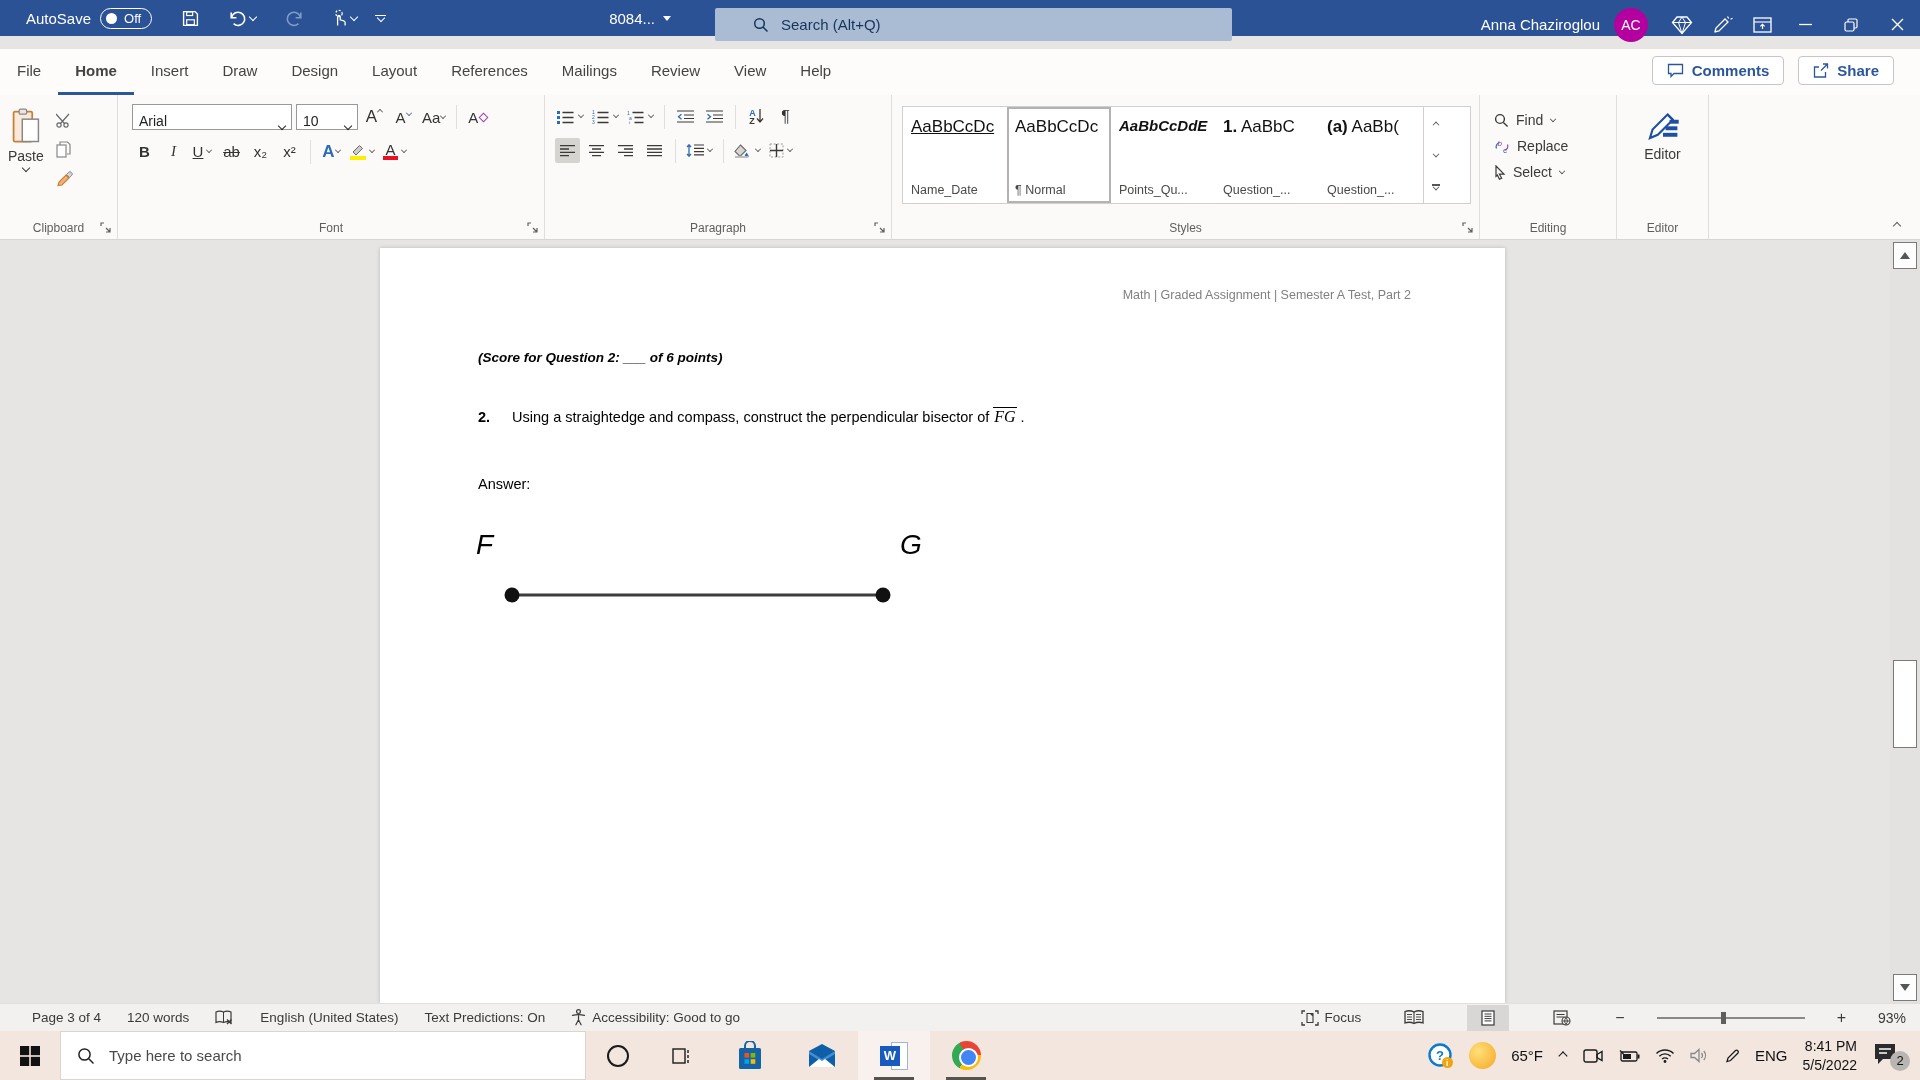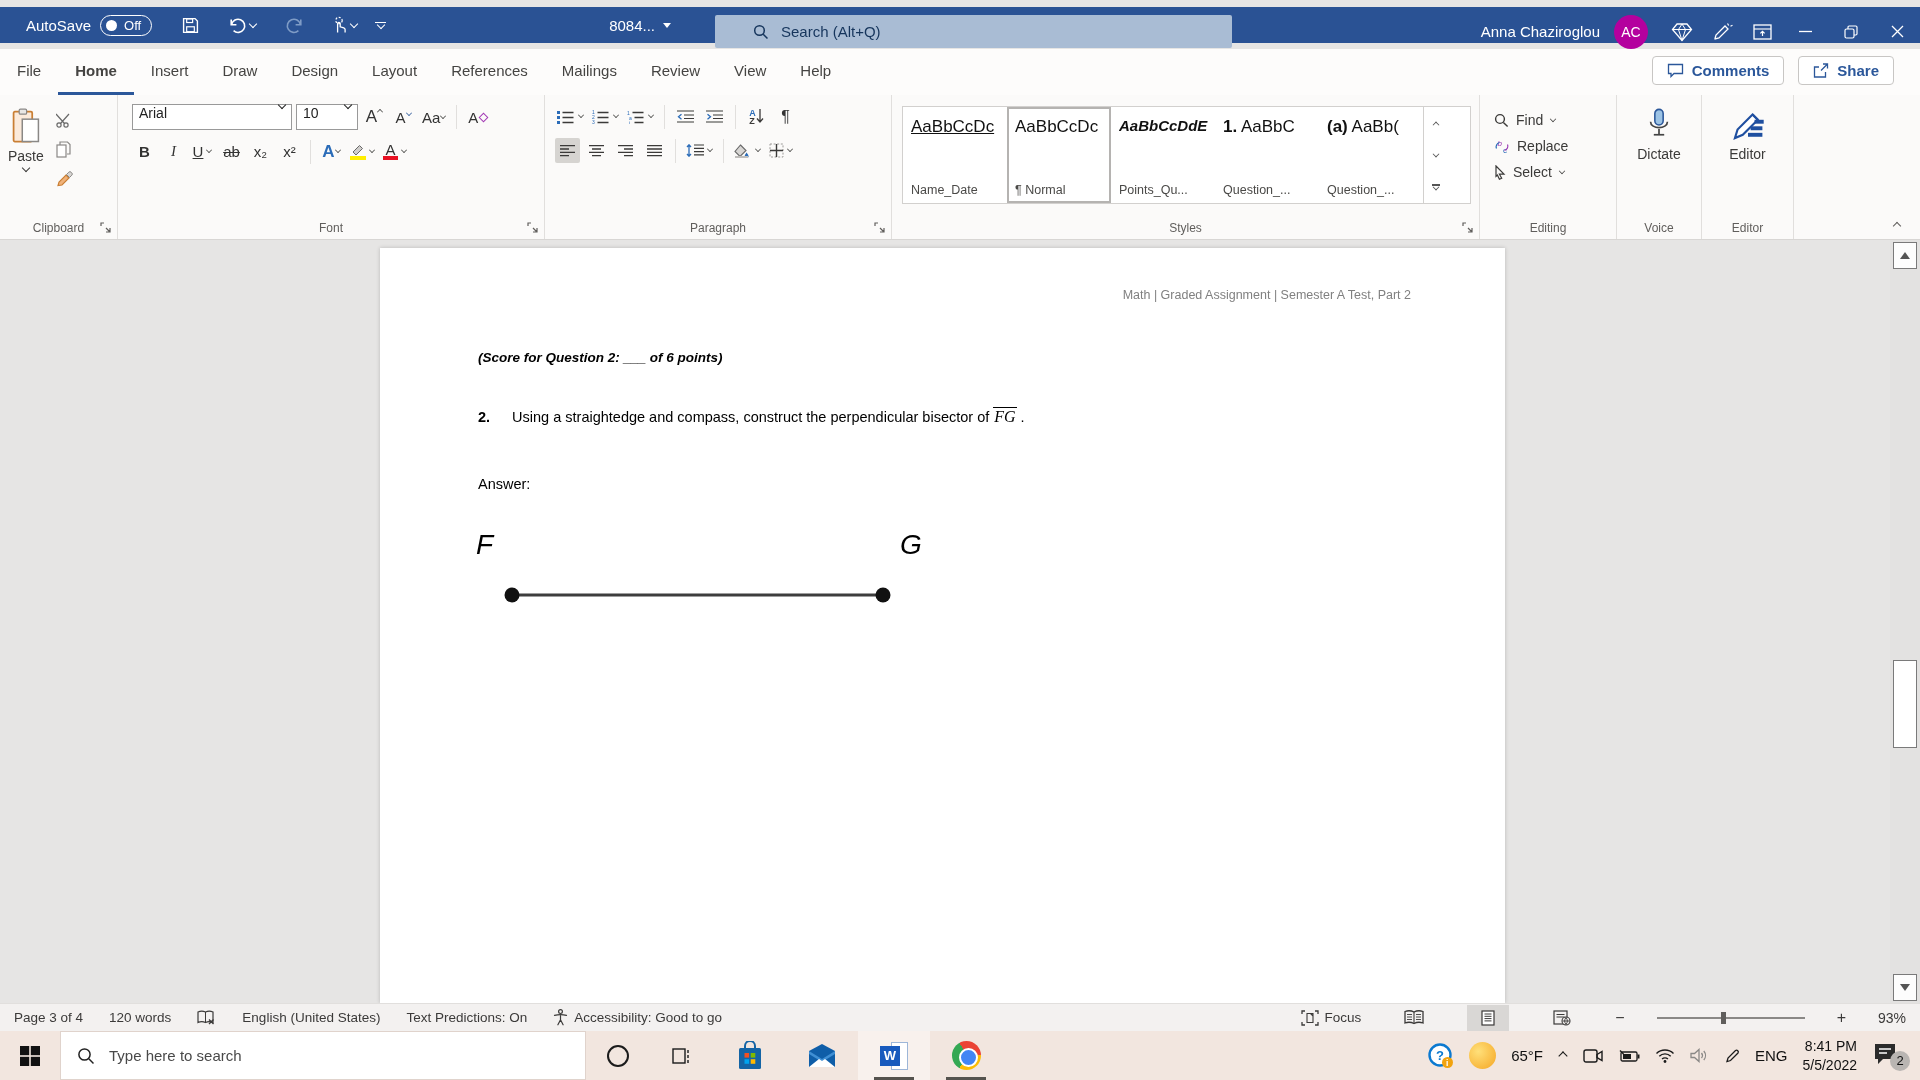--- a/index.html
+++ b/index.html
@@ -8,21 +8,21 @@
   .abs { position:absolute; }
 
   
   .cv { display:inline-block; width:6px; height:6px; border-right:1.5px solid currentColor;
         border-bottom:1.5px solid currentColor; transform:rotate(45deg); margin-top:-3px; }
   .cv.up { transform:rotate(-135deg); margin-top:3px; }
   .tri { display:inline-block; width:0; height:0; border-left:4px solid transparent;
          border-right:4px solid transparent; border-top:5px solid currentColor; }
 
   
-  .titlebar { position:absolute; left:0; top:7px; width:1920px; height:36px; background:#2a5294;
+  .titlebar { position:absolute; left:0; top:0; width:1920px; height:36px; background:#2a5294;
     color:#fff; display:flex; align-items:center; font-size:15px; z-index:10; }
   .tb-left { display:flex; align-items:center; gap:18px; padding-left:26px; }
   .autosave { display:flex; align-items:center; gap:9px; }
   .as-pill { display:flex; align-items:center; gap:7px; border:1.6px solid #fff; border-radius:11px;
     padding:2px 10px 2px 5px; font-size:13px; }
   .as-dot { width:11px; height:11px; border-radius:50%; background:#fff; }
   .tb-ic { display:flex; align-items:center; gap:3px; }
   .doc-title { margin-left:205px; display:flex; align-items:center; gap:8px; font-size:15px; }
   .tb-search { position:absolute; left:715px; top:8px; width:517px; height:33px; background:#a9bcd4;
     border-radius:2px; display:flex; align-items:center; gap:12px; padding-left:38px;
@@ -49,21 +49,21 @@
   .rgroup { position:relative; border-right:1px solid #e1dfdd; padding-top:9px; }
   .glabel { position:absolute; bottom:4px; left:0; right:0; text-align:center; font-size:12px; color:#605e5c; }
   .launcher { position:absolute; bottom:5px; right:5px; width:12px; height:12px; }
   .launcher svg { display:block; }
   .bigbtn { display:flex; flex-direction:column; align-items:center; gap:4px; font-size:14px;
     padding:4px 8px; }
   .smbtn { display:flex; align-items:center; justify-content:center; height:25px; min-width:25px;
     padding:0 2px; border-radius:2px; }
   .smbtn.sel { background:#d6d4d1; }
   .rrow { display:flex; align-items:center; gap:4px; }
-  .combo { background:#fff; border:1px solid #999; display:flex; align-items:flex-start;
+  .combo { background:#fff; border:1px solid #999; display:flex; align-items:flex-end;
     justify-content:space-between; padding:0 6px; height:26px; font-size:14px; color:#222; }
   .vsep { width:1px; height:24px; background:#e1dfdd; margin:0 4px; }
   .letter { font-size:15px; color:#333; }
   .styles-box { display:flex; background:#fff; border:1px solid #d2d0ce; margin:2px 8px 0 10px; height:98px; }
   .stitem { width:104px; padding:10px 6px 6px 8px; display:flex; flex-direction:column;
     justify-content:space-between; }
   .stitem.sel { outline:2px solid #b5b3b1; outline-offset:-2px; box-shadow:inset 0 0 0 5px #fff; }
   .stprev { font-size:17px; color:#111; white-space:nowrap; overflow:hidden; }
   .stname { font-size:12.5px; color:#4a4947; white-space:nowrap; overflow:hidden; }
   .st0 .stprev { text-decoration:underline; }
@@ -92,21 +92,21 @@
   .sthumb { position:absolute; left:3px; top:420px; width:24px; height:88px; background:#fff;
     border:1px solid #7a7a7a; }
   .tri-up { width:0;height:0;border-left:5px solid transparent;border-right:5px solid transparent;
     border-bottom:7px solid #555; }
   .tri-dn { width:0;height:0;border-left:5px solid transparent;border-right:5px solid transparent;
     border-top:7px solid #555; }
 
   
   .statusbar { position:absolute; left:0; top:1003px; width:1920px; height:28px; background:#f3f1f0;
     border-top:1px solid #e1dfdd; display:flex; align-items:center; font-size:13.5px; color:#3b3a39; }
-  .sb-left { display:flex; align-items:center; gap:26px; padding-left:14px; }
+  .sb-left { display:flex; align-items:center; gap:26px; padding-left:14px;margin-left:18px; }
   .sb-right { position:absolute; right:14px; display:flex; align-items:center; gap:32px; }
   .sb-ic { display:flex; align-items:center; gap:6px; }
   .viewbtn { width:42px; height:26px; display:flex; align-items:center; justify-content:center; }
   .viewbtn.sel { background:#d9d7d5; }
   .zoomtrack { position:relative; width:148px; height:2px; background:#8a8886; }
   .zoomthumb { position:absolute; left:64px; top:-5px; width:5px; height:12px; background:#605e5c; }
 
   
   .taskbar { position:absolute; left:0; top:1031px; width:1920px; height:49px; background:#f2e6df;
     display:flex; align-items:center; color:#111; }
@@ -559,32 +559,20 @@
     <div class="edrow">
       <svg width="12" height="15" viewBox="0 0 12 15">
           <path d="M2 1l8 8.2H5.4l2.3 4-2.3 1-2-4.2L2 11.4z" fill="none" stroke="#3b3a39" stroke-width="1.2"></path>
         </svg>
       <span>Select</span>
       <span class="cv" style="scale:.75;"></span>
     </div>
     <span class="glabel">Editing</span>
   </div>
 
-  <div class="rgroup" style="width:85px;">
-    <div class="bigbtn" style="margin:0 auto;">
-      <svg width="26" height="34" viewBox="0 0 20 26">
-          <rect x="6.8" y="1" width="6.4" height="12" rx="3.2" fill="#9cc3e5" stroke="#2b579a" stroke-width="1.2"></rect>
-          <path d="M3.5 10.5c0 6 13 6 13 0" fill="none" stroke="#444" stroke-width="1.3"></path>
-          <line x1="10" y1="16" x2="10" y2="20.5" stroke="#444" stroke-width="1.3"></line>
-          <line x1="6" y1="20.5" x2="14" y2="20.5" stroke="#444" stroke-width="1.3"></line>
-        </svg>
-      <span>Dictate</span>
-    </div>
-    <span class="glabel">Voice</span>
-  </div>
 
   <div class="rgroup" style="width:92px;">
     <div class="bigbtn" style="margin:0 auto;">
       <svg width="34" height="34" viewBox="0 0 26 26">
           <path d="M3 23l2-6.5L16.5 5l4 4L9 20.5z" fill="#fff" stroke="#1f4fa0" stroke-width="1.6"></path>
           <path d="M16.5 5l4 4" stroke="#1f4fa0" stroke-width="1.6"></path>
           <rect x="15" y="14" width="9" height="3" fill="#1f4fa0"></rect>
           <rect x="13" y="19" width="11" height="3" fill="#1f4fa0"></rect>
           <rect x="18" y="9" width="7" height="3" fill="#1f4fa0" transform="rotate(0)"></rect>
         </svg>

